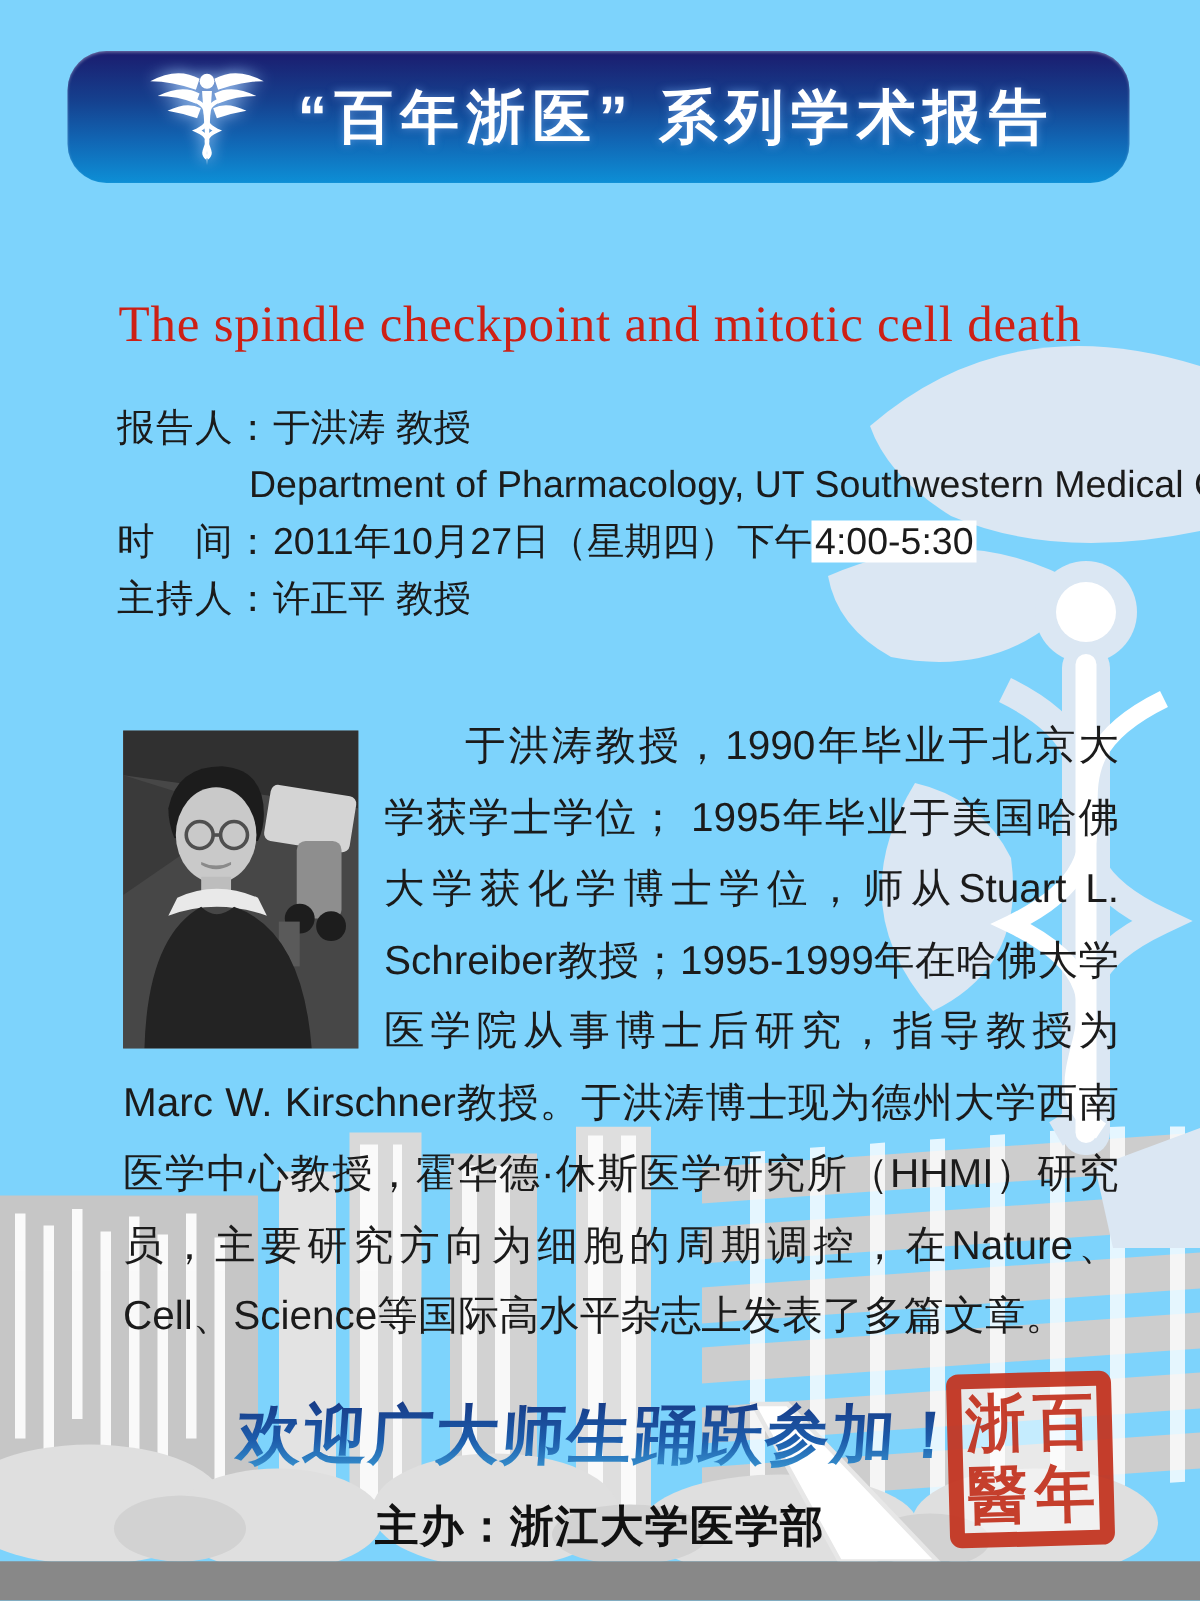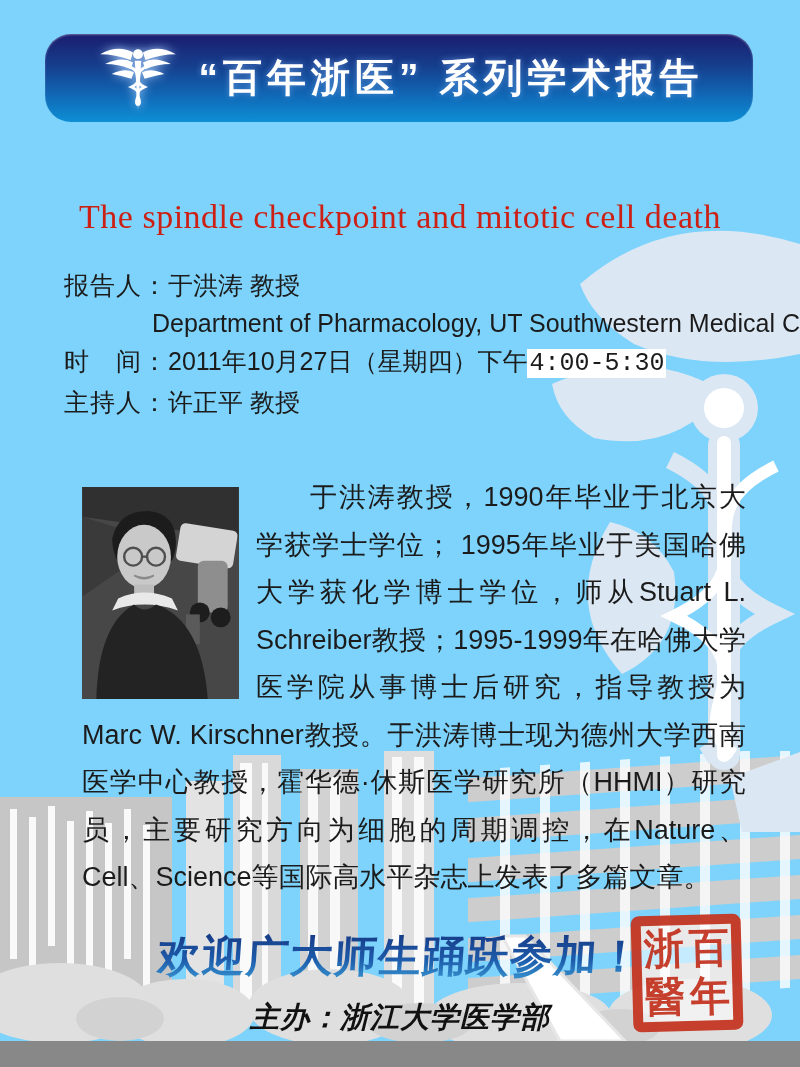--- a/index.html
+++ b/index.html
@@ -26,25 +26,25 @@
     color:#ffffff;font-size:39px;font-weight:bold;letter-spacing:5px;
     text-shadow:0 0 6px rgba(140,190,255,.55);white-space:nowrap;
   }
   
   .title{
     position:absolute;left:0;top:198px;width:100%;z-index:2;margin:0;
     text-align:center;color:#cd2015;font-size:34px;font-weight:normal;
     font-family:"Liberation Serif","DejaVu Serif",serif;letter-spacing:.5px;
   }
   
-  .info{position:absolute;left:64px;top:272px;width:670px;z-index:2;font-size:25px;}
+  .info{position:absolute;left:78px;top:272px;width:670px;z-index:2;font-size:25px;}
   .info-row{margin-bottom:12px;line-height:26px;white-space:nowrap;}
   .info-row .lbl{letter-spacing:1px;}
   .info-row.indent{padding-left:88px;}
-  .hl{background:#ffffff;padding:0 2px;font-family:Liberation Mono, monospace;}
+  .hl{background:#ffffff;padding:0 2px;}
   
   .bio{position:absolute;left:82px;top:474px;width:664px;z-index:2;}
   .photo{
     float:left;width:157px;height:212px;margin:13px 17px 6px 0;
     background:#4a4a4a;overflow:hidden;
   }
   .photo svg{display:block;width:100%;height:100%;}
   .bio p{
     margin:0;text-indent:2em;font-size:27px;line-height:47.5px;
     text-align:justify;color:#1b1b1b;
@@ -54,21 +54,21 @@
     position:absolute;left:0;top:928px;width:100%;z-index:2;text-align:center;
     font-size:43px;font-weight:bold;letter-spacing:1px;transform:skewX(-4deg);
     background:linear-gradient(180deg,#16347f 0%,#1d5cab 55%,#3fa3da 100%);
     -webkit-background-clip:text;background-clip:text;
     -webkit-text-fill-color:transparent;color:transparent;
     white-space:nowrap;
   }
   .organizer{
     position:absolute;left:0;top:998px;width:100%;z-index:2;text-align:center;
     font-size:29px;font-weight:bold;color:#111;
-    font-family:"Liberation Serif","DejaVu Serif",serif;letter-spacing:1px;font-style:italic;
+    font-family:"Liberation Serif","DejaVu Serif",serif;letter-spacing:1px;
   }
   
   .seal{
     position:absolute;left:632px;top:915px;z-index:3;
     width:90px;height:96px;border:10px solid #c4331f;border-radius:8px;
     background:rgba(255,255,255,.6);
     display:grid;grid-template-columns:1fr 1fr;align-items:center;justify-items:center;
     transform:rotate(-1.5deg);opacity:.93;
   }
   .seal span{

